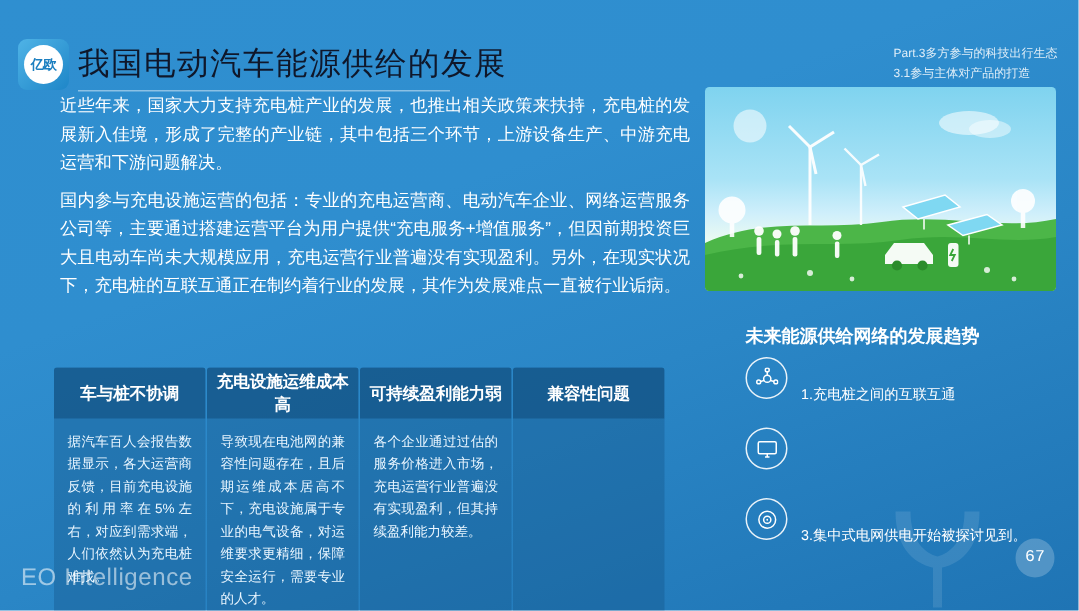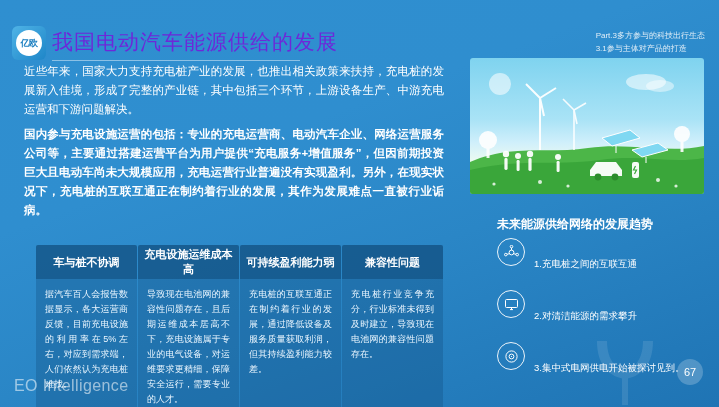--- a/index.html
+++ b/index.html
@@ -12,31 +12,31 @@
   .page{position:absolute;inset:0;padding-left:36px;}
 
   
   .logo{position:absolute;left:12px;top:26px;width:34px;height:34px;border-radius:6px;
     background:linear-gradient(135deg,#4fb3e6,#1e86c8);display:flex;align-items:center;justify-content:center;}
   .logo-badge{width:26px;height:26px;border-radius:50%;background:#ffffff;display:flex;align-items:center;
     justify-content:center;color:#1b7fc0;font-size:9px;letter-spacing:-0.5px;font-weight:bold;}
 
   
   .title{position:absolute;left:52px;top:28px;font-size:21px;letter-spacing:1px;
-    color:#6d28d9;white-space:nowrap;}
+    color:#0f172a;white-space:nowrap;}
   .title-rule{position:absolute;left:52px;top:60px;width:248px;height:1px;background:rgba(255,255,255,.45);}
 
   
   .partinfo{position:absolute;right:14px;top:29px;font-size:8px;line-height:13px;
     color:rgba(255,255,255,.85);}
 
   
-  .body{position:absolute;left:24px;top:62px;width:420px;}
+  .body{position:absolute;left:40px;top:62px;width:420px;}
   .body p{margin:0 0 6px 0;font-size:11.5px;line-height:19px;color:#ffffff;text-align:justify;}
-  .body p.bold{font-weight:bold;}
+  .body p.bold{font-weight:normal;}
 
   
   .illu{position:absolute;left:470px;top:58px;width:234px;height:136px;border-radius:3px;overflow:hidden;
     background:linear-gradient(180deg,#7fd3ef 0%,#a9e3f6 45%,#cfeffb 62%,#eafaf2 75%,#ffffff 100%);}
   .illu svg{display:block;}
 
   
   .cards{position:absolute;left:36px;top:204px;width:420px;display:flex;gap:1px;margin-top:41px;}
   .card{width:101px;background:rgba(18,80,130,.34);border-radius:2px;overflow:hidden;
     display:flex;flex-direction:column;}
@@ -51,21 +51,21 @@
   .tic{width:26px;height:26px;border-radius:50%;border:1.6px solid rgba(255,255,255,.9);
     display:flex;align-items:center;justify-content:center;margin-right:9px;flex:0 0 auto;}
   .tic svg{display:block;}
   .trend-text{font-size:9.5px;line-height:14px;color:#ffffff;margin-top:24px;}
 
   
   .footer{position:absolute;left:14px;bottom:12px;font-size:16px;color:rgba(255,255,255,.55);
     letter-spacing:.4px;}
   .pagenum{position:absolute;right:16px;bottom:22px;width:26px;height:26px;border-radius:50%;
     background:rgba(255,255,255,.22);color:#ffffff;font-size:11px;display:flex;align-items:center;
-    justify-content:center;}
+    justify-content:center;font-family:Liberation Mono, monospace;}
   .watermark{position:absolute;right:52px;bottom:0px;width:84px;height:74px;opacity:.10;}
   .watermark svg{display:block;}
 </style>
 </head>
 <body>
 
 <div class="page">
 
   <div class="logo">
     <div class="logo-badge">亿欧</div>
@@ -158,25 +158,24 @@
     <div class="card">
       <div class="card-head">车与桩不协调</div>
       <div class="card-body">据汽车百人会报告数据显示，各大运营商反馈，目前充电设施的利用率在5%左右，对应到需求端，人们依然认为充电桩难找。</div>
     </div>
     <div class="card">
       <div class="card-head">充电设施运维成本高</div>
       <div class="card-body">导致现在电池网的兼容性问题存在，且后期运维成本居高不下，充电设施属于专业的电气设备，对运维要求更精细，保障安全运行，需要专业的人才。</div>
     </div>
     <div class="card">
       <div class="card-head">可持续盈利能力弱</div>
-      <div class="card-body">充电桩的互联互通正在制约着行业的发展，通过降低设备及服务质量获取利润，但其持续盈利能力较差。</div>
+      <div class="card-body">各个企业通过过估的服务价格进入市场，充电运营行业普遍没有实现盈利，但其持续盈利能力较差。</div>
     </div>
     <div class="card">
       <div class="card-head">兼容性问题</div>
-      <div class="card-body">充电桩行业竞争充分，行业标准未得到及时建立，导致现在电池网的兼容性问题存在。</div>
     </div>
   </div>
 
   <div class="trend">
     <div class="trend-title">未来能源供给网络的发展趋势</div>
 
     <div class="trend-item">
       <div class="tic">
         <svg width="15" height="15" viewBox="0 0 15 15" stroke="#ffffff" stroke-width="1" fill="none">
           <circle cx="7.5" cy="7.5" r="2.4"></circle>
@@ -192,21 +191,20 @@
     </div>
 
     <div class="trend-item">
       <div class="tic">
         <svg width="15" height="15" viewBox="0 0 15 15" stroke="#ffffff" stroke-width="1" fill="none">
           <rect x="1.5" y="2.5" width="12" height="8" rx="1"></rect>
           <line x1="6" y1="12.6" x2="9" y2="12.6"></line>
           <line x1="7.5" y1="10.5" x2="7.5" y2="12.6"></line>
         </svg>
       </div>
-      <div class="trend-text">2.对清洁能源的需求攀升</div>
     </div>
 
     <div class="trend-item">
       <div class="tic">
         <svg width="15" height="15" viewBox="0 0 15 15" stroke="#ffffff" stroke-width="1" fill="none">
           <circle cx="7.5" cy="7.5" r="5.6"></circle>
           <circle cx="7.5" cy="7.5" r="2.4"></circle>
           <circle cx="7.5" cy="7.5" r="0.6" fill="#ffffff" stroke="none"></circle>
         </svg>
       </div>

